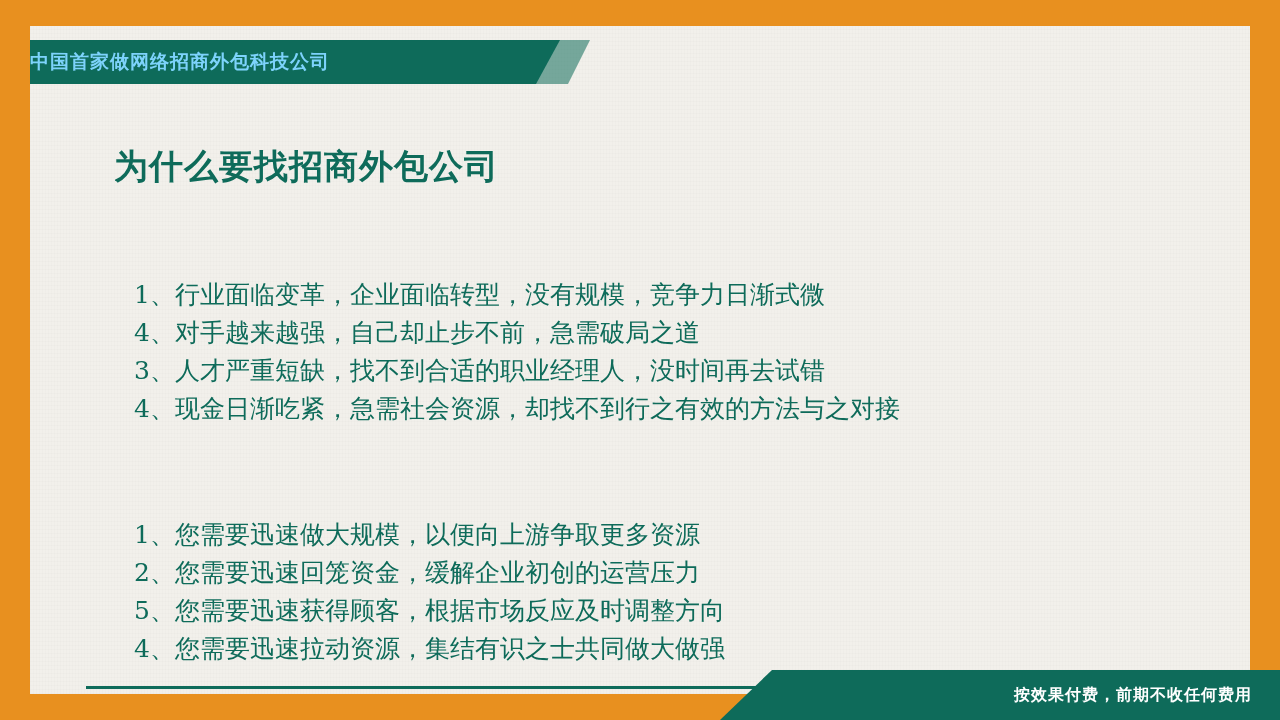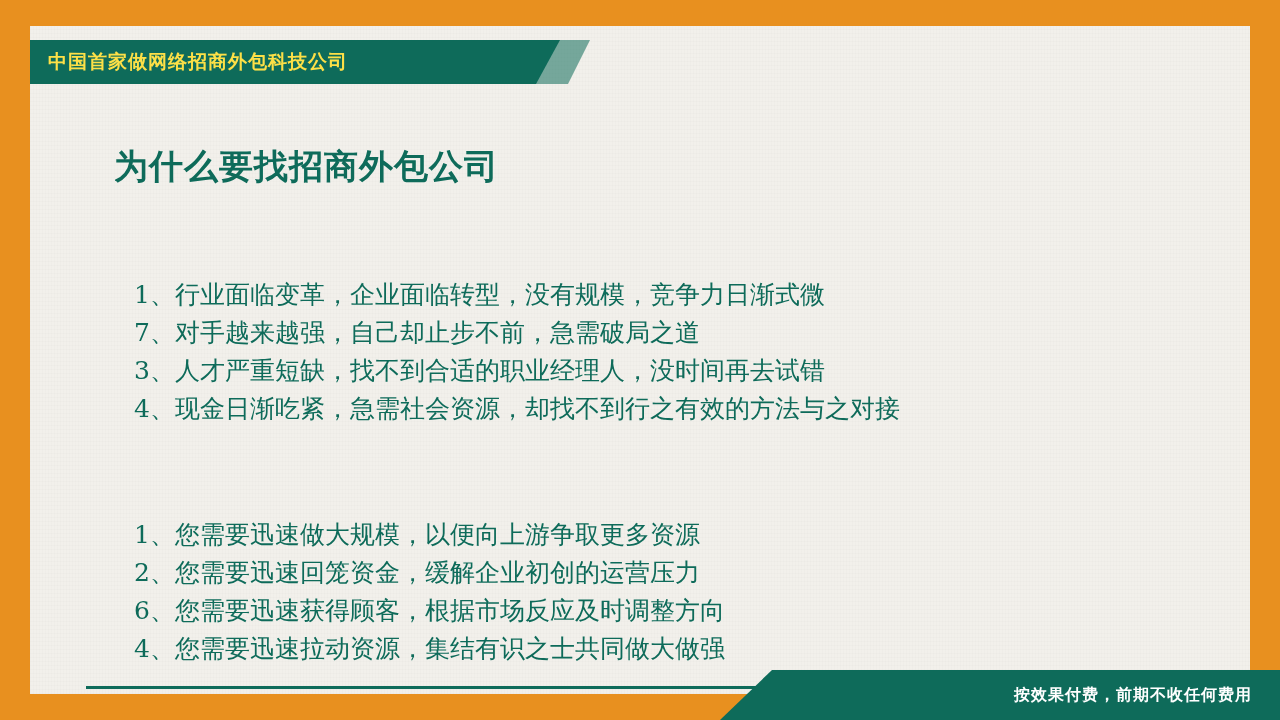--- a/index.html
+++ b/index.html
@@ -41,25 +41,24 @@
     left: 0px;
     top: 14px;
     height: 44px;
     width: 530px;
     background: #0E6B5A;
     clip-path: polygon(0 0, 100% 0, calc(100% - 24px) 100%, 0 100%);
     display: flex;
     align-items: center;
   }
   .top-banner-text {
-    color: #fde047;
+    color: #7dd3fc;
     font-size: 19px;
     font-weight: bold;
     letter-spacing: 1px;
-    margin-left: 18px;
     white-space: nowrap;
   }
   
   .top-banner-accent {
     position: absolute;
     left: 500px;
     top: 14px;
     height: 44px;
     width: 60px;
     background: #0E6B5A;
@@ -152,32 +151,32 @@
     <div class="top-banner">
       <span class="top-banner-text">中国首家做网络招商外包科技公司</span>
     </div>
 
     <div class="main-title">为什么要找招商外包公司</div>
 
 
     <div class="list one">
       <ul>
         <li>1、行业面临变革，企业面临转型，没有规模，竞争力日渐式微</li>
-        <li>7、对手越来越强，自己却止步不前，急需破局之道</li>
+        <li>4、对手越来越强，自己却止步不前，急需破局之道</li>
         <li>3、人才严重短缺，找不到合适的职业经理人，没时间再去试错</li>
         <li>4、现金日渐吃紧，急需社会资源，却找不到行之有效的方法与之对接</li>
       </ul>
     </div>
 
 
     <div class="list two">
       <ul>
         <li>1、您需要迅速做大规模，以便向上游争取更多资源</li>
         <li>2、您需要迅速回笼资金，缓解企业初创的运营压力</li>
-        <li>6、您需要迅速获得顾客，根据市场反应及时调整方向</li>
+        <li>5、您需要迅速获得顾客，根据市场反应及时调整方向</li>
         <li>4、您需要迅速拉动资源，集结有识之士共同做大做强</li>
       </ul>
     </div>
 
     <div class="bottom-rule"></div>
 
     <div class="bottom-bar">
       <span class="bottom-bar-text">按效果付费，前期不收任何费用</span>
     </div>
 

